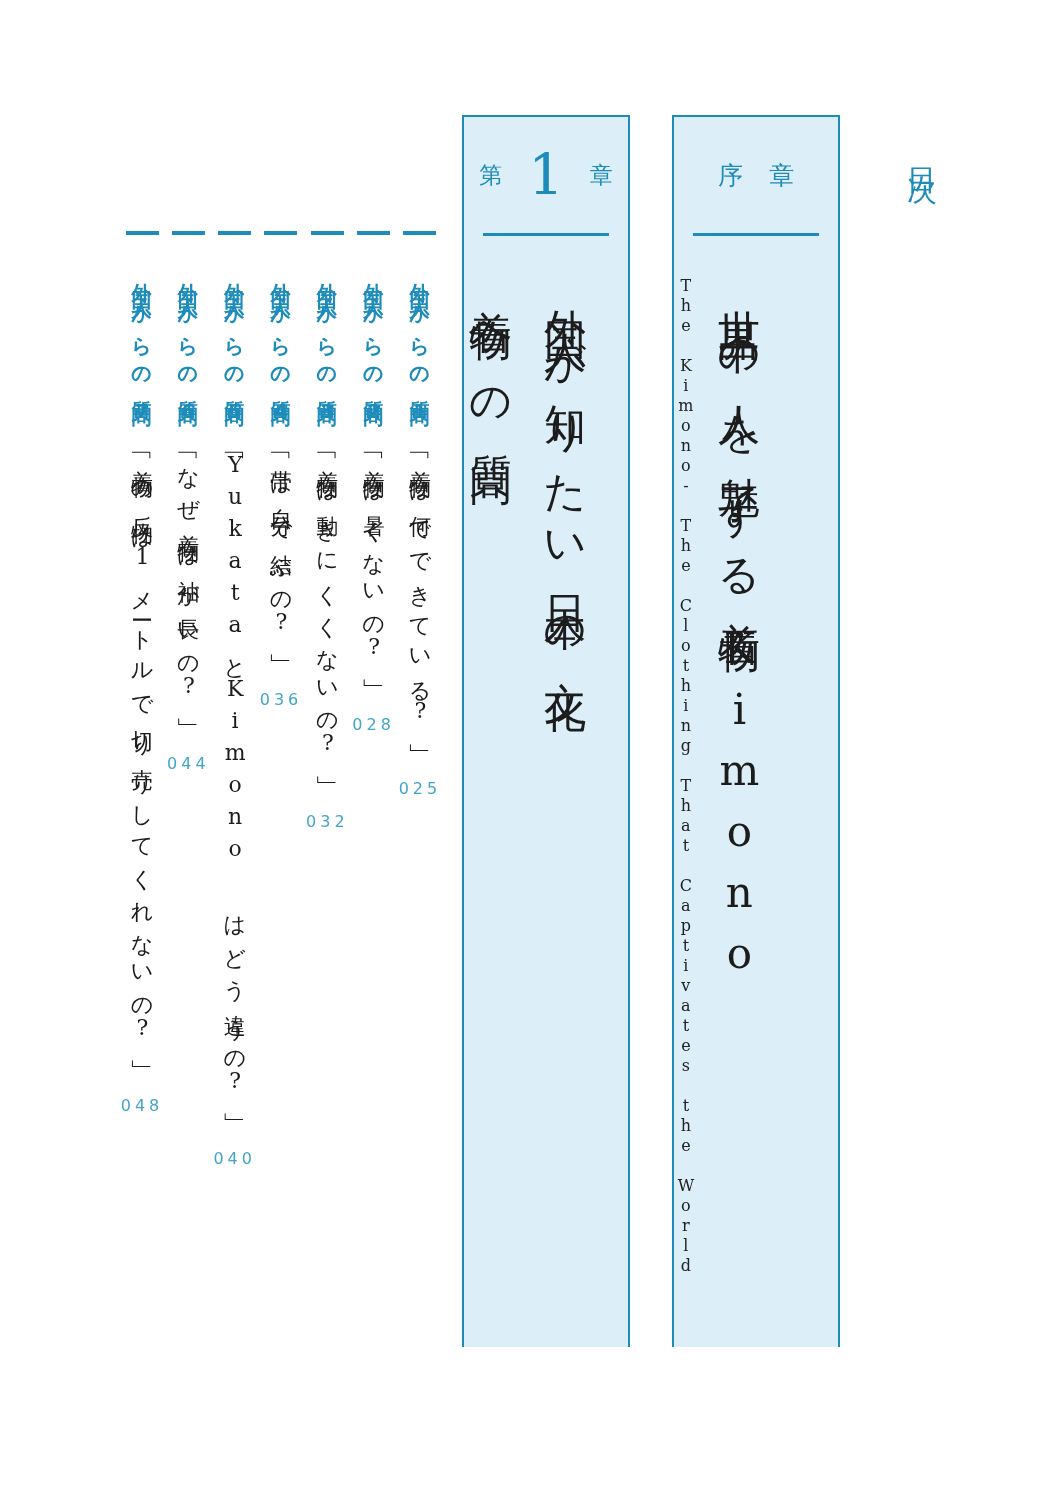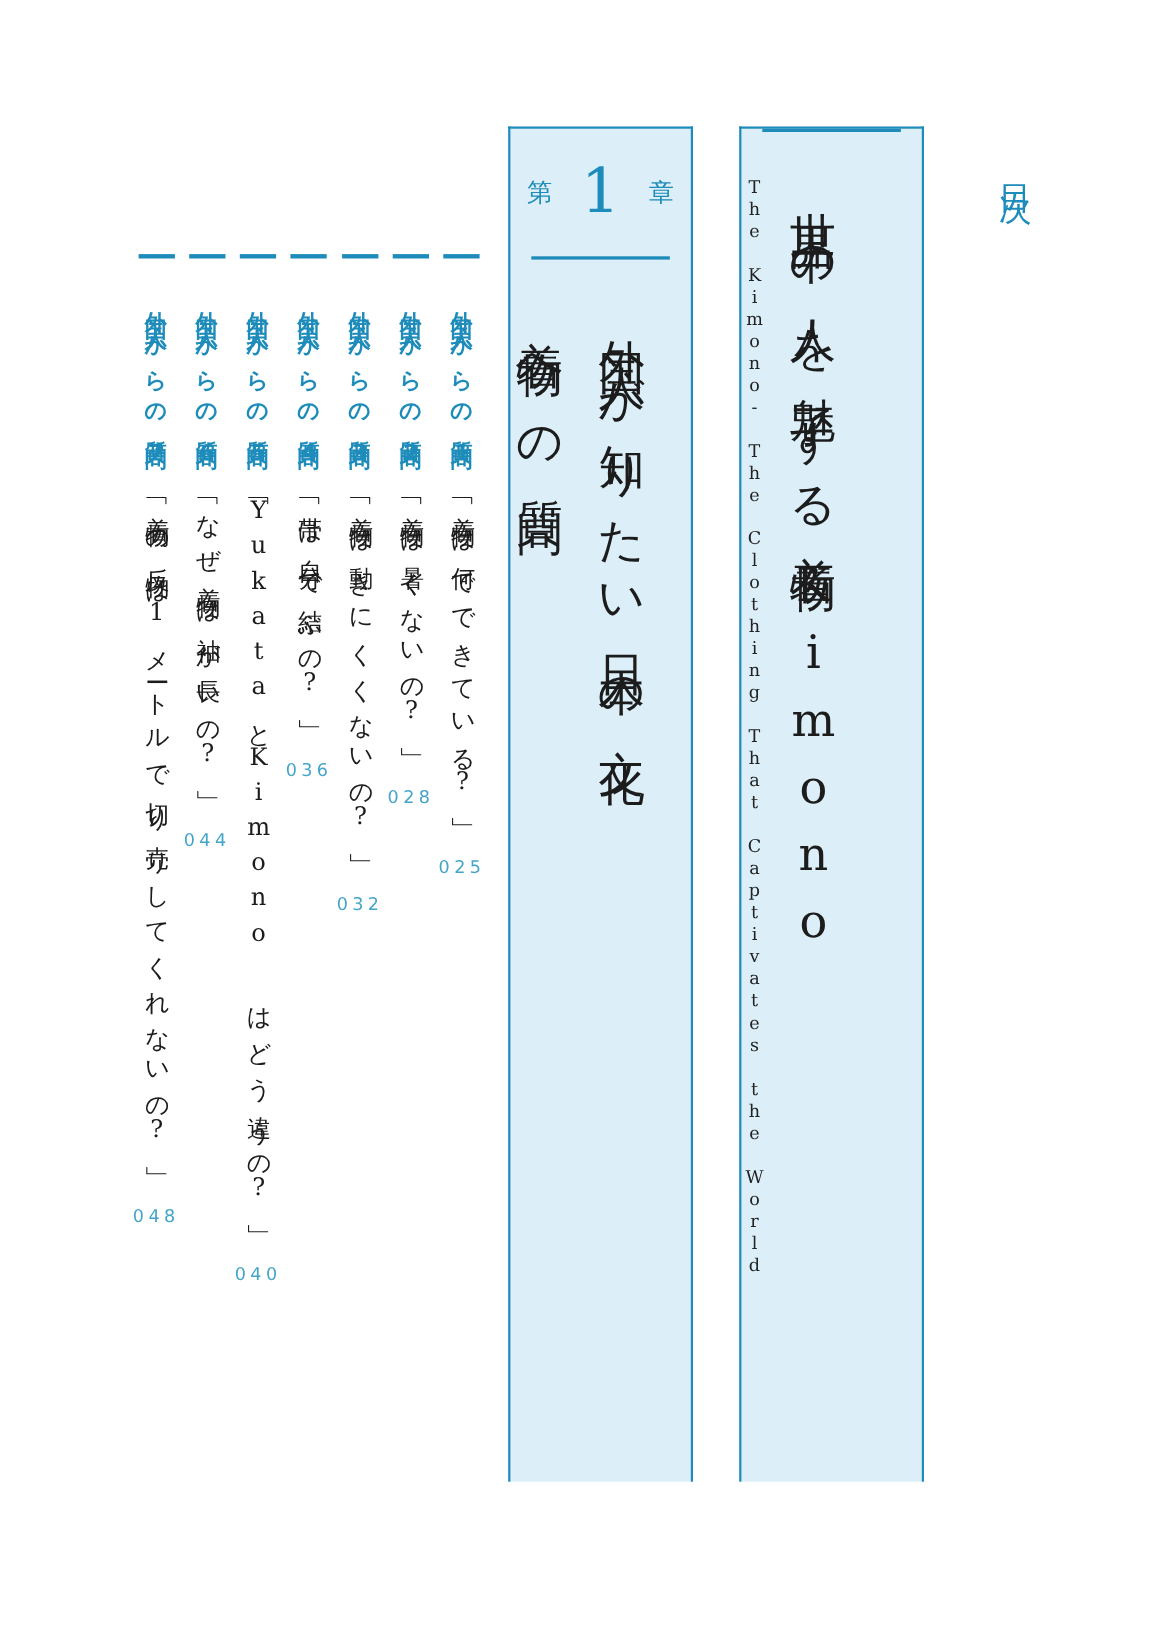--- a/index.html
+++ b/index.html
@@ -109,20 +109,23 @@
   }
 </style>
 </head>
 <body>
 
 <div class="page">
 
   <div class="mokuji">目次</div>
 
   <section class="band band-prologue">
+    <div class="band-header">
+      <span class="spaced">序章</span>
+    </div>
     <div class="band-rule"></div>
     <div class="band-body">
       <div class="jp-title prologue-jp">世界中の人を魅了する着物・Kimono</div>
       <div class="en-subtitle">The Kimono- The Clothing That Captivates the World</div>
     </div>
   </section>
 
   <section class="band band-ch1">
     <div class="band-header ch1-header">
       <span class="ch1-affix">第</span>

